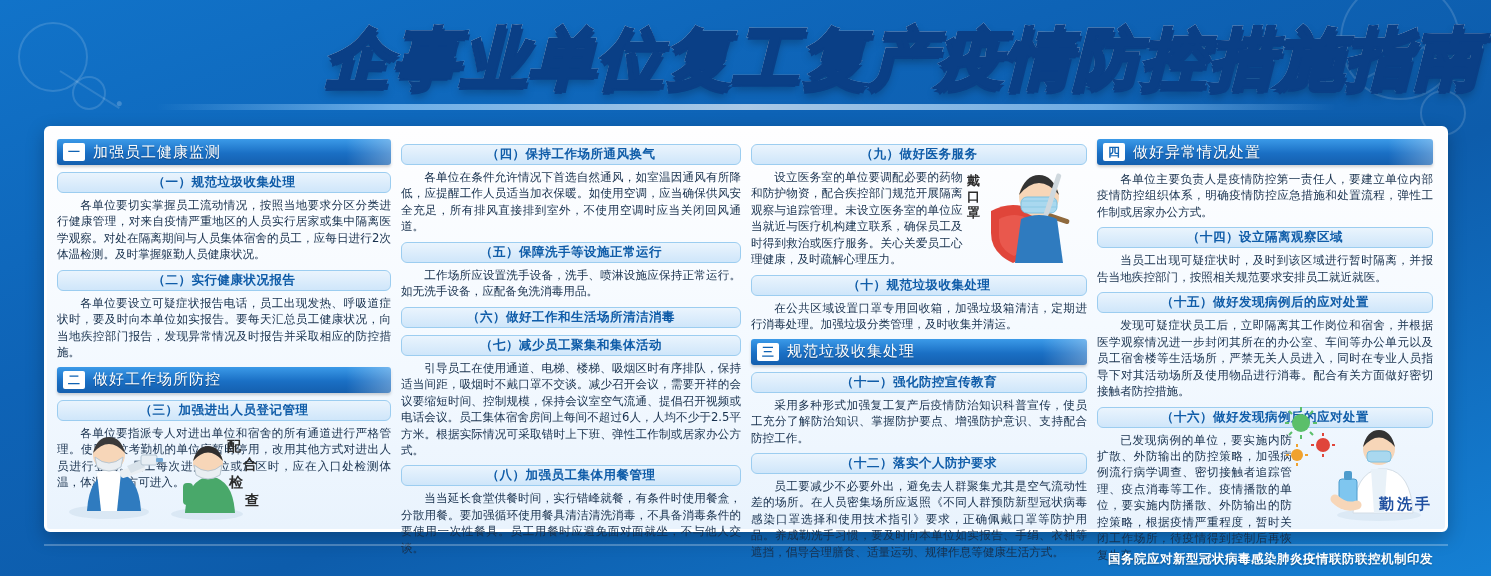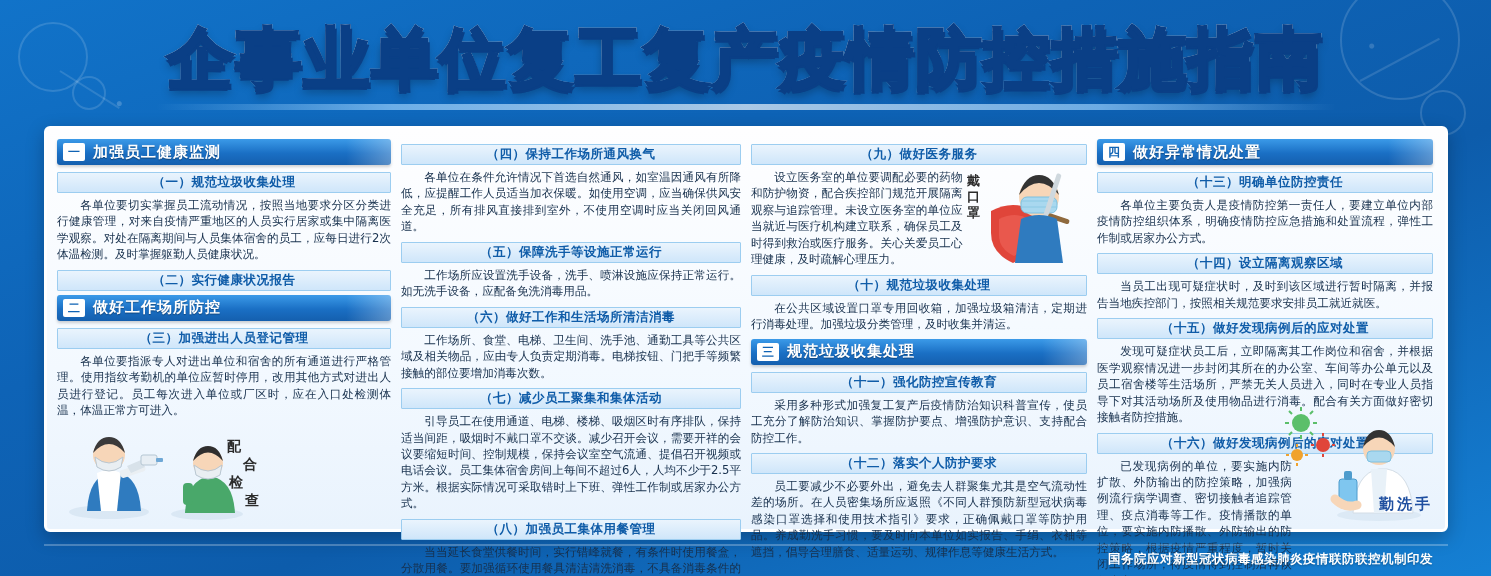--- a/index.html
+++ b/index.html
@@ -24,21 +24,21 @@
   .d1 { width:70px; height:70px; left:18px; top:22px; }
   .d2 { width:34px; height:34px; left:72px; top:76px; }
   .d3 { width:120px; height:120px; left:1340px; top:-20px; }
   .d4 { width:46px; height:46px; left:1420px; top:90px; }
   .dline { position:absolute; height:2px; background:rgba(255,255,255,0.13); transform-origin:left center; }
   .dl1 { width:70px; left:60px; top:70px; transform:rotate(32deg); }
   .dl2 { width:90px; left:1360px; top:80px; transform:rotate(-28deg); }
 
   
   .title-wrap {
-    position:absolute; left:0; top:14px; width:1491px; text-align:center;
+    position:absolute; left:0; top:14px; width:1491px; text-align:right;font-style:italic;
   }
   .title {
     display:inline-block;
     font-family:"DejaVu Sans", sans-serif;
     font-weight:bold;
     font-size:66px;
     letter-spacing:2px;
     color:#ffffff;
     -webkit-text-stroke:3px #0a3f86;
     text-shadow:
@@ -92,32 +92,32 @@
     background:linear-gradient(90deg, rgba(255,255,255,0) 0%, rgba(255,255,255,0.30) 100%);
     border-radius:0 3px 3px 0;
   }
   .banner-num {
     width:22px; height:18px; line-height:18px; text-align:center;
     background:#ffffff; color:#1063b4; font-weight:bold; font-size:12px;
     border-radius:2px; margin-right:8px;
     font-family:"DejaVu Sans", sans-serif;
   }
   .banner-text {
-    color:#ffffff; font-weight:bold; font-size:15px; letter-spacing:1px;
+    color:#ffffff; font-weight:normal; font-size:15px; letter-spacing:1px;
     font-family:"DejaVu Sans", sans-serif;
     text-shadow:0 1px 1px rgba(0,0,0,0.35);
   }
 
   
   .sub {
     position:relative;
     height:21px; margin:7px 0 4px 0;
     background:linear-gradient(180deg,#eaf4fd 0%, #cfe6fa 100%);
     border:1px solid #9ccdf0;
-    border-radius:1px;
+    border-radius:6px;
     display:flex; align-items:center; justify-content:center;
     padding:0 8px;
   }
   .sub-text {
     color:#0f5ca8; font-weight:bold; font-size:12.5px; letter-spacing:.5px;
     font-family:"DejaVu Sans", sans-serif;
     white-space:nowrap;
   }
   p.body {
     margin:3px 0 6px 0;
@@ -174,20 +174,21 @@
         <span class="banner-text">加强员工健康监测</span>
       </div>
       <div class="sub">
         <span class="sub-text">（一）规范垃圾收集处理</span>
       </div>
       <p class="body">各单位要切实掌握员工流动情况，按照当地要求分区分类进行健康管理，对来自疫情严重地区的人员实行居家或集中隔离医学观察。对处在隔离期间与人员集体宿舍的员工，应每日进行2次体温检测。及时掌握躯勤人员健康状况。</p>
 
       <div class="sub">
         <span class="sub-text">（二）实行健康状况报告</span>
       </div>
+      <p class="body">各单位要设立可疑症状报告电话，员工出现发热、呼吸道症状时，要及时向本单位如实报告。要每天汇总员工健康状况，向当地疾控部门报告，发现异常情况及时报告并采取相应的防控措施。</p>
 
       <div class="banner">
         <span class="banner-num">二</span>
         <span class="banner-text">做好工作场所防控</span>
       </div>
       <div class="sub">
         <span class="sub-text">（三）加强进出人员登记管理</span>
       </div>
       <p class="body">各单位要指派专人对进出单位和宿舍的所有通道进行严格管理。使用指纹考勤机的单位应暂时停用，改用其他方式对进出人员进行登记。员工每次进入单位或厂区时，应在入口处检测体温，体温正常方可进入。</p>
 
@@ -227,21 +228,20 @@
       <p class="body">各单位在条件允许情况下首选自然通风，如室温因通风有所降低，应提醒工作人员适当加衣保暖。如使用空调，应当确保供风安全充足，所有排风直接排到室外，不使用空调时应当关闭回风通道。</p>
 
       <div class="sub">
         <span class="sub-text">（五）保障洗手等设施正常运行</span>
       </div>
       <p class="body">工作场所应设置洗手设备，洗手、喷淋设施应保持正常运行。如无洗手设备，应配备免洗消毒用品。</p>
 
       <div class="sub">
         <span class="sub-text">（六）做好工作和生活场所清洁消毒</span>
       </div>
-      <p class="body">工作场所、食堂、电梯、卫生间、洗手池、通勤工具等公共区域及相关物品，应由专人负责定期消毒。电梯按钮、门把手等频繁接触的部位要增加消毒次数。</p>
 
       <div class="sub">
         <span class="sub-text">（七）减少员工聚集和集体活动</span>
       </div>
       <p class="body">引导员工在使用通道、电梯、楼梯、吸烟区时有序排队，保持适当间距，吸烟时不戴口罩不交谈。减少召开会议，需要开祥的会议要缩短时间、控制规模，保持会议室空气流通、提倡召开视频或电话会议。员工集体宿舍房间上每间不超过6人，人均不少于2.5平方米。根据实际情况可采取错时上下班、弹性工作制或居家办公方式。</p>
 
       <div class="sub">
         <span class="sub-text">（八）加强员工集体用餐管理</span>
       </div>
       <p class="body">当当延长食堂供餐时间，实行错峰就餐，有条件时使用餐盒，分散用餐。要加强循环使用餐具清洁清洗消毒，不具备消毒条件的要使用一次性餐具。员工用餐时应避免面对面就坐，不与他人交谈。</p>
@@ -294,23 +294,20 @@
       </div>
       <p class="body">员工要减少不必要外出，避免去人群聚集尤其是空气流动性差的场所。在人员密集场所应返照《不同人群预防新型冠状病毒感染口罩选择和使用技术指引》要求，正确佩戴口罩等防护用品。养成勤洗手习惯，要及时向本单位如实报告、手绢、衣袖等遮挡，倡导合理膳食、适量运动、规律作息等健康生活方式。</p>
     </div>
 
     <div class="col c4">
       <div class="banner">
         <span class="banner-num">四</span>
         <span class="banner-text">做好异常情况处置</span>
       </div>
 
-      <div class="sub">
-        <span class="sub-text">（十三）明确单位防控责任</span>
-      </div>
       <p class="body">各单位主要负责人是疫情防控第一责任人，要建立单位内部疫情防控组织体系，明确疫情防控应急措施和处置流程，弹性工作制或居家办公方式。</p>
 
       <div class="sub">
         <span class="sub-text">（十四）设立隔离观察区域</span>
       </div>
       <p class="body">当员工出现可疑症状时，及时到该区域进行暂时隔离，并报告当地疾控部门，按照相关规范要求安排员工就近就医。</p>
 
       <div class="sub">
         <span class="sub-text">（十五）做好发现病例后的应对处置</span>
       </div>

